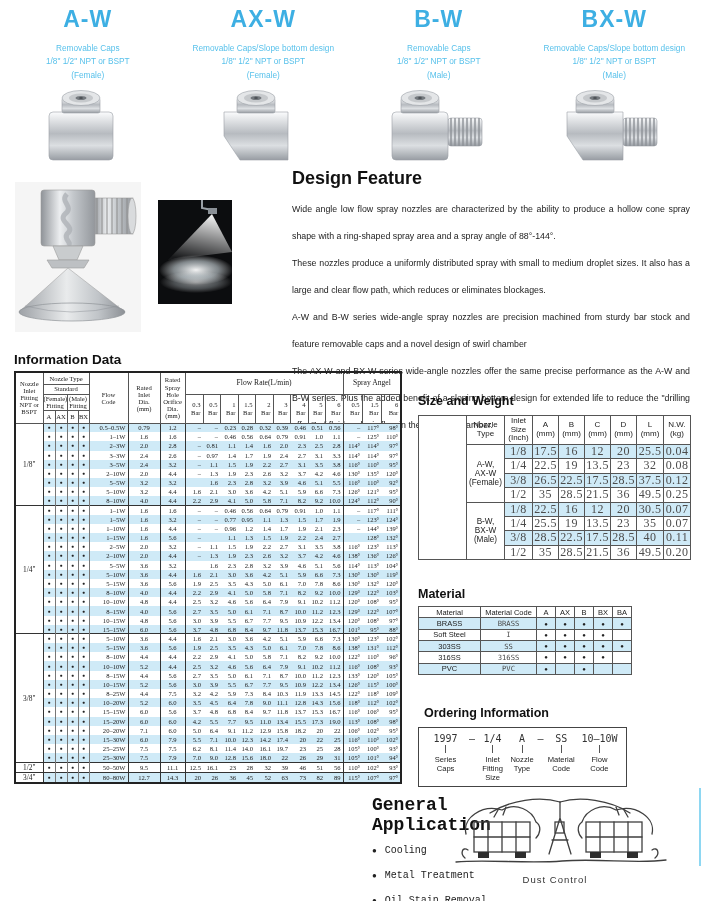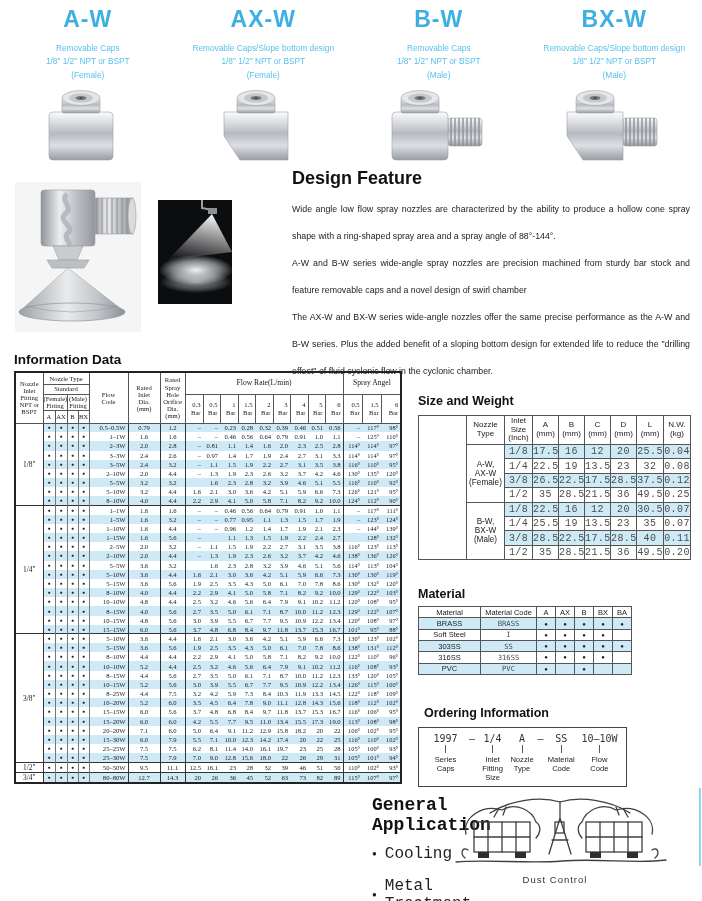--- a/index.html
+++ b/index.html
@@ -41,21 +41,21 @@
   .perf .fv.first,.perf .av.first{border-left:1.5px solid #333;}
   .perf tbody tr.sec td{border-top:1.5px solid #333;}
   
   .right-col{position:absolute;left:418px;top:394px;width:274px;}
   .right-col h2{font-size:12.5px;}
   table.sw{border-collapse:collapse;table-layout:fixed;width:272px;border:1.5px solid #222;margin-top:7px;}
   .sw td{border:1px solid #555;text-align:center;vertical-align:middle;font-size:8px;line-height:1.1;
          white-space:pre-line;padding:0;}
   .sw tr{height:14.4px;}
   .sw tr.hrow{height:29px;}
-  .sw td.num{font-family:Liberation Mono, monospace;color:#4c4c4c;font-size:10px;letter-spacing:.4px;}
+  .sw td.num{font-family:Liberation Serif, serif;color:#4c4c4c;font-size:12px;letter-spacing:.4px;}
   .sw tr.b td.num{background:#cfeaf7;}
   .sw td.gt{font-size:8.2px;background:#fff;text-align:center;}
   .sw td.corner,.sw td.gt{background:#fff;}
   .mat-title{margin-top:27px;}
   table.mat{border-collapse:collapse;table-layout:fixed;width:213px;border:1.5px solid #222;margin-top:5px;}
   .mat td{border:1px solid #555;text-align:center;vertical-align:middle;font-size:7.5px;padding:0;}
   .mat tr{height:11.3px;}
   .mat td.code{font-family:"DejaVu Sans Mono",monospace;color:#4c4c4c;font-size:7.2px;}
   .mat tr.b td{background:#cfeaf7;}
   .mat td.mark{font-size:6px;line-height:1;}
@@ -64,21 +64,21 @@
   .ord-part{text-align:center;}
   .ord-val{font-family:"DejaVu Sans Mono",monospace;font-size:10px;color:#333;}
   .ord-tick{width:0;height:8px;border-left:1px solid #555;margin:1px auto 2px auto;}
   .ord-label{font-size:7.6px;line-height:1.2;color:#222;white-space:pre-line;}
   .ord-dash{width:10px;font-family:"DejaVu Sans Mono",monospace;font-size:10px;color:#333;text-align:center;}
   
   .genapp{position:absolute;left:372px;top:795px;width:150px;font-family:Liberation Mono, monospace;}
   .ga-list{margin-top:10px;}
   .ga-item{display:flex;align-items:center;margin-bottom:14px;}
   .ga-bullet{font-size:8px;margin-right:8px;line-height:1;}
-  .ga-label{font-size:16px;}
+  .ga-label{font-size:10px;}
   .dust{position:absolute;left:452px;top:798px;width:218px;height:76px;}
   .dust-caption{position:absolute;left:470px;top:874px;width:170px;text-align:center;font-size:9.5px;color:#333;letter-spacing:1px;}
   .edge-line{position:absolute;left:699px;top:788px;width:2px;height:78px;background:#8ed7f2;}
 </style>
 </head>
 <body>
 
 <div class="page">
 
   <div class="products">
@@ -252,20 +252,21 @@
       <polygon points="54,14 10,60 74,52" fill="url(#sp)"></polygon>
       <ellipse cx="38" cy="70" rx="37" ry="15" fill="url(#rg)"></ellipse>
       <ellipse cx="38" cy="82" rx="36" ry="11" fill="url(#rg)" opacity="0.55"></ellipse>
     </svg>
   </div>
 
   <div class="design">
     <h2 style="margin-bottom:7px">Design Feature</h2>
     <div>
         <p>Wide angle low flow spray nozzles are characterized by the ability to produce a hollow cone spray shape with a ring-shaped spray area and a spray angle of 88°-144°.</p>
+        <p>These nozzles produce a uniformly distributed spray with small to medium droplet sizes. It also has a large and clear flow path, which reduces or eliminates blockages.</p>
         <p>A-W and B-W series wide-angle spray nozzles are precision machined from sturdy bar stock and feature removable caps and a novel design of swirl chamber</p>
         <p>The AX-W and BX-W series wide-angle nozzles offer the same precise performance as the A-W and B-W series. Plus the added benefit of a sloping bottom design for extended life to reduce the "drilling effect" of fluid cyclonic flow in the cyclonic chamber.</p>
       </div>
   </div>
 
   <div class="perf-wrap">
     <h2>Information Data</h2>
     <table class="perf">
       <colgroup>
         <col style="width:28px">

